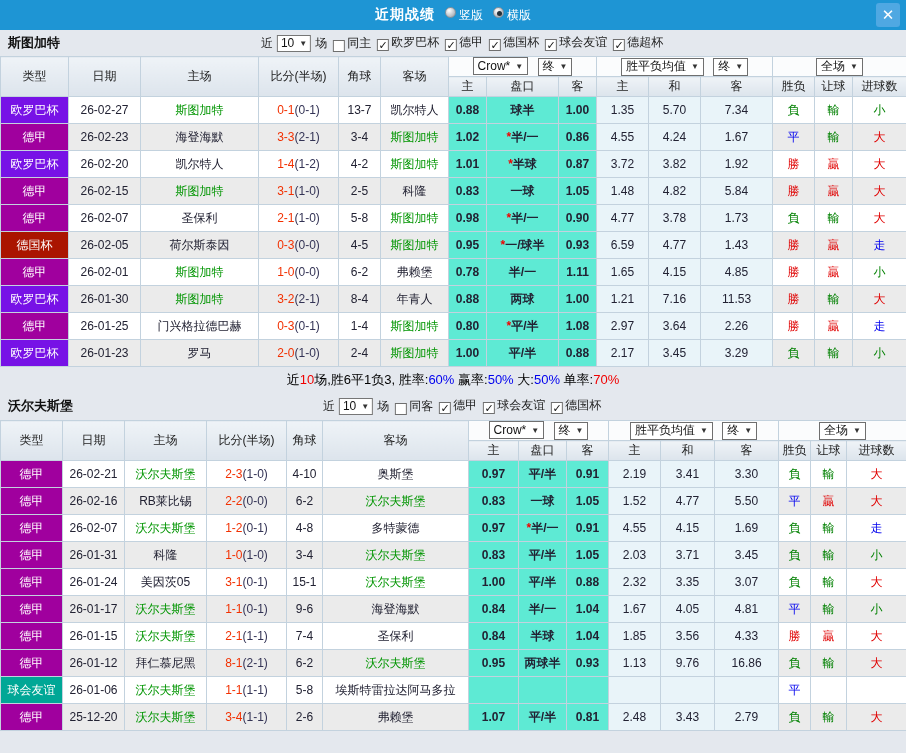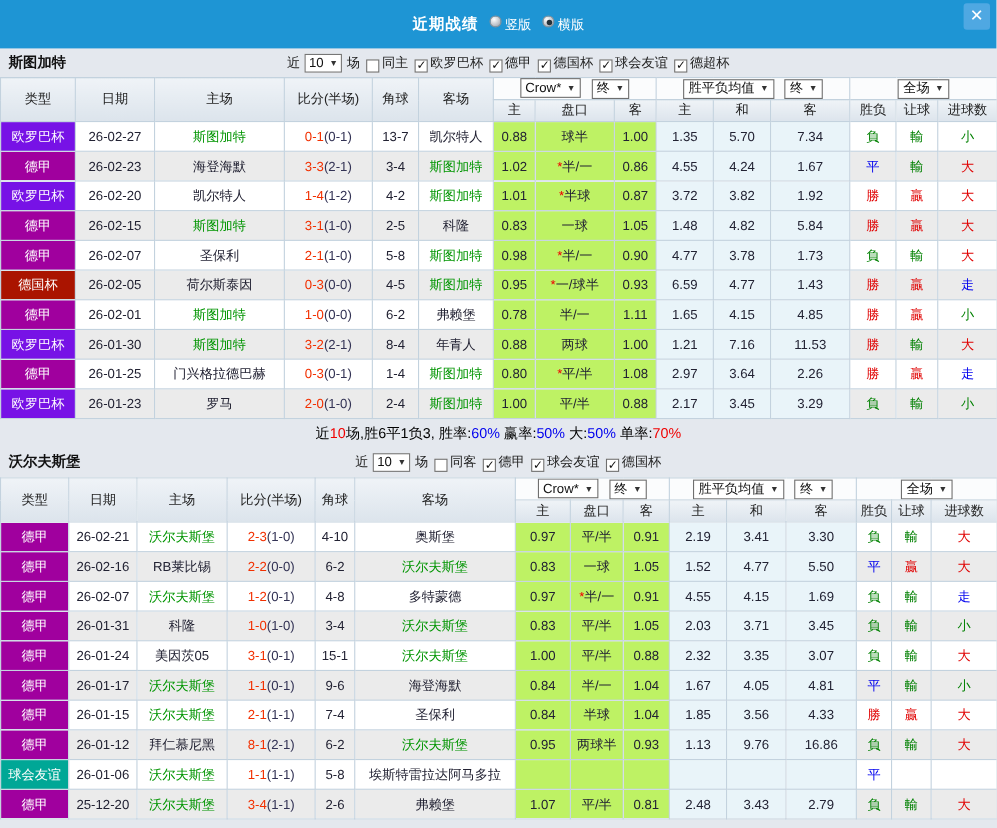--- a/index.html
+++ b/index.html
@@ -1,21 +1,21 @@
 <!DOCTYPE html>
 <html><head>
 <meta charset="utf-8">
 <style>
   * { box-sizing: border-box; }
   html,body { margin:0; padding:0; }
   body { background:#e4e8ee; font-family:"Liberation Sans","DejaVu Sans",sans-serif; }
   .app { width:906px; height:753px; background:#e4e8ee; position:relative; overflow:hidden; }
 
   
-  .titlebar { height:44px; background:#1e95d4; position:relative; display:flex; align-items:center; justify-content:center; color:#fff; }
+  .titlebar { height:30px; background:#1e95d4; position:relative; display:flex; align-items:center; justify-content:center; color:#fff; }
   .titlebar .title { font-size:14px; font-weight:bold; letter-spacing:1px; }
   .radio-label { display:inline-flex; align-items:flex-start; font-size:12px; margin-left:10px; cursor:pointer; }
   .radio { width:11px; height:11px; border-radius:50%; background:radial-gradient(circle at 35% 30%, #ffffff, #b9bec5 65%, #8e959d); border:1px solid #8a929a; display:inline-block; margin-right:3px; position:relative; }
   .radio.selected::after { content:""; position:absolute; left:3px; top:3px; width:5px; height:5px; border-radius:50%; background:#24313a; }
   .close-btn { position:absolute; right:6px; top:3px; width:24px; height:24px; background:#4fa8e2; color:#fff; font-size:15px; font-weight:bold; text-align:center; line-height:23px; border-radius:3px; cursor:pointer; }
 
   
   .section-header { height:26px; position:relative; display:flex; align-items:center; }
   .section:last-child .section-header { height:28px; }
   .team-name { font-weight:bold; font-size:13px; color:#111; padding-left:8px; }
@@ -28,21 +28,21 @@
   
   table { border-collapse:collapse; table-layout:fixed; width:906px; background:#fff; font-size:12px; }
   th, td { border:1px solid #c3d2de; text-align:center; padding:0; overflow:hidden; white-space:nowrap; }
   thead th { background:linear-gradient(#eff3f7,#dce4ec); font-weight:normal; color:#222; height:20px; }
   thead th.group { background:#fbfcfd; }
   thead .hd-select { display:inline-flex; align-items:center; border:1px solid #6f6f6f; background:#fff; height:18px; padding:0 4px; margin:0 3px; font-size:12px; color:#111; cursor:pointer; }
   thead .hd-select .arrow { font-size:8px; margin-left:5px; color:#333; }
   tbody td { height:27px; color:#223; }
   tbody td.type-cell { color:#fff; }
   tbody tr:nth-child(even) td.zeb { background:#ebebeb; }
-  td.oddsbg { background:#bef264; }
+  td.oddsbg { background:#5eead4;font-weight:bold; }
   td.avgbg { background:#e9f4f9; }
   td.focus { color:#009500; }
   .sf { color:#f23000; }
   .sh { color:#333355; }
   .star { color:#f00000; }
 
   .summary { height:25px; line-height:25px; text-align:center; font-size:13px; color:#000; }
 </style>
 </head>
 <body>

